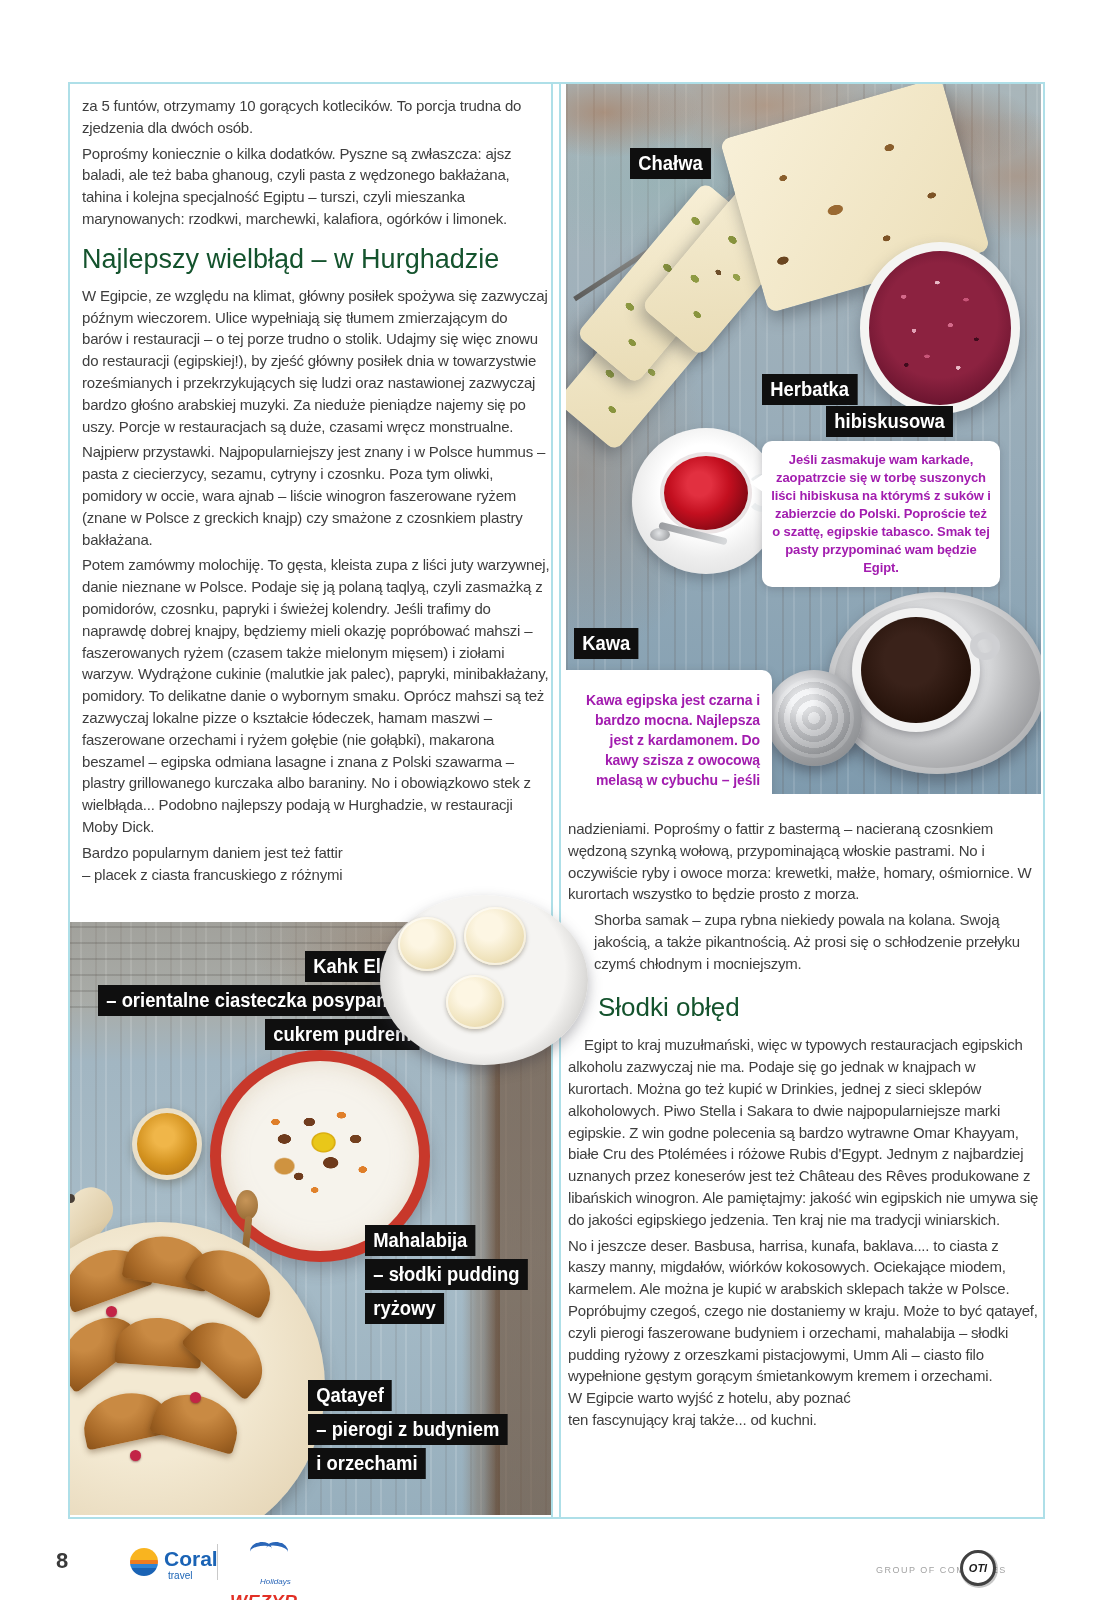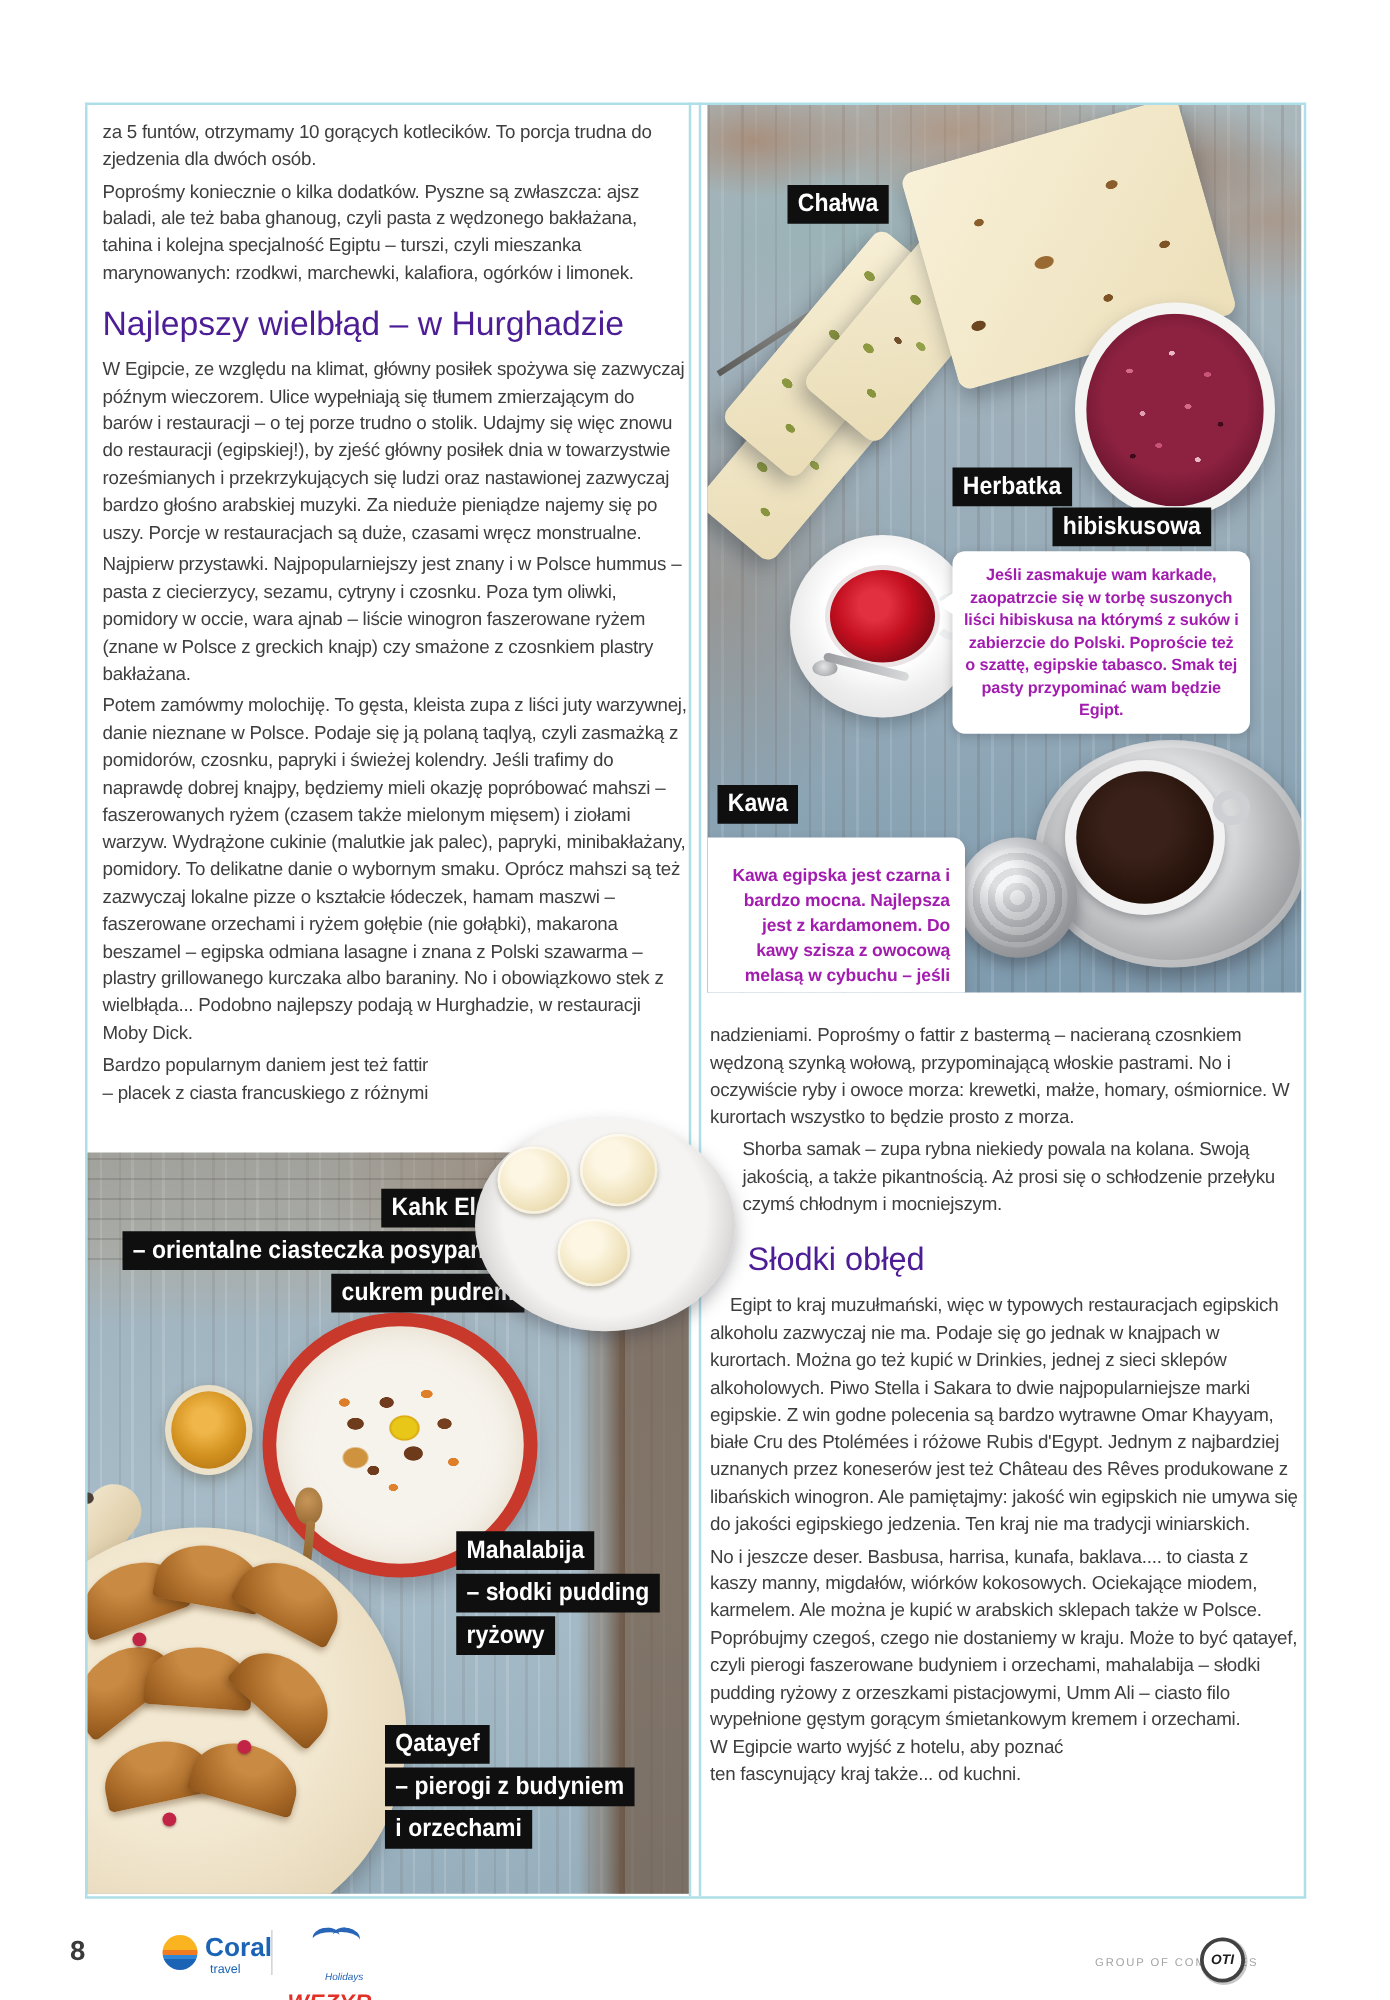--- a/index.html
+++ b/index.html
@@ -7,21 +7,21 @@
           font-family:"Liberation Sans",sans-serif;color:#3e3e3e;}
   
   .frame{position:absolute;left:68px;top:82px;width:973px;height:1433px;border:2px solid #aedfe8;}
   .vline{position:absolute;top:82px;height:1435px;width:2px;background:#aedfe8;z-index:2;}
   
   .col{position:absolute;font-size:15px;line-height:21.8px;letter-spacing:-0.2px;z-index:1;}
   .col-left{left:82px;top:95px;width:468px;}
   .col-right{left:568px;top:818px;width:471px;z-index:3;}
   .col p{margin:0 0 4px 0;}
   .col p.nogap{margin:0;}
-  .sec-heading{font-weight:400;color:#4c1d95;font-size:27px;line-height:1.15;margin:14px 0 10px 0;letter-spacing:0;}
+  .sec-heading{font-weight:400;color:#14532d;font-size:27px;line-height:1.15;margin:14px 0 10px 0;letter-spacing:0;}
   .col-right .sec-heading{font-size:26px;margin:18px 0 12px 0;padding-left:30px;}
   .col-right p.indented{padding-left:26px;}
   .col-right p.firstindent{text-indent:16px;}
   
   .label-stack{position:absolute;display:flex;flex-direction:column;align-items:flex-start;gap:3px;z-index:8;}
   .label-line{display:inline-block;background:#0f0f0f;color:#ffffff;font-weight:bold;font-size:20px;
               line-height:1;padding:5px 9px 6px 9px;white-space:nowrap;transform:scaleX(.92);transform-origin:0 50%;}
   
   .photo-top{position:absolute;left:566px;top:84px;width:475px;height:710px;overflow:hidden;z-index:5;
     background:
@@ -206,21 +206,21 @@
     <div class="halva big"></div>
     <div class="label-stack" style="left:64px;top:64px;">
       <span class="label-line">Chałwa</span>
     </div>
     <div class="bowl">
         <div class="bowl-speck"></div>
       </div>
     <div class="label-stack" style="left:196px;top:290px;">
       <span class="label-line">Herbatka</span>
     </div>
-    <div class="label-stack" style="left:244px;top:322px;padding-left:32px;">
+    <div class="label-stack" style="left:228px;top:322px;padding-left:32px;">
       <span class="label-line">hibiskusowa</span>
     </div>
     <div class="saucer"></div>
     <div class="tea"></div>
     <div class="tea-handle"></div>
     <div class="tspoon-bowl"></div>
     <div class="tspoon"></div>
     <div class="note karkade">
       <span>Jeśli zasmakuje wam karkade, zaopatrzcie się w torbę suszonych liści hibiskusa na którymś z suków i zabierzcie do Polski. Poproście też o szattę, egipskie tabasco. Smak tej pasty przypominać wam będzie Egipt.</span>
     </div>

